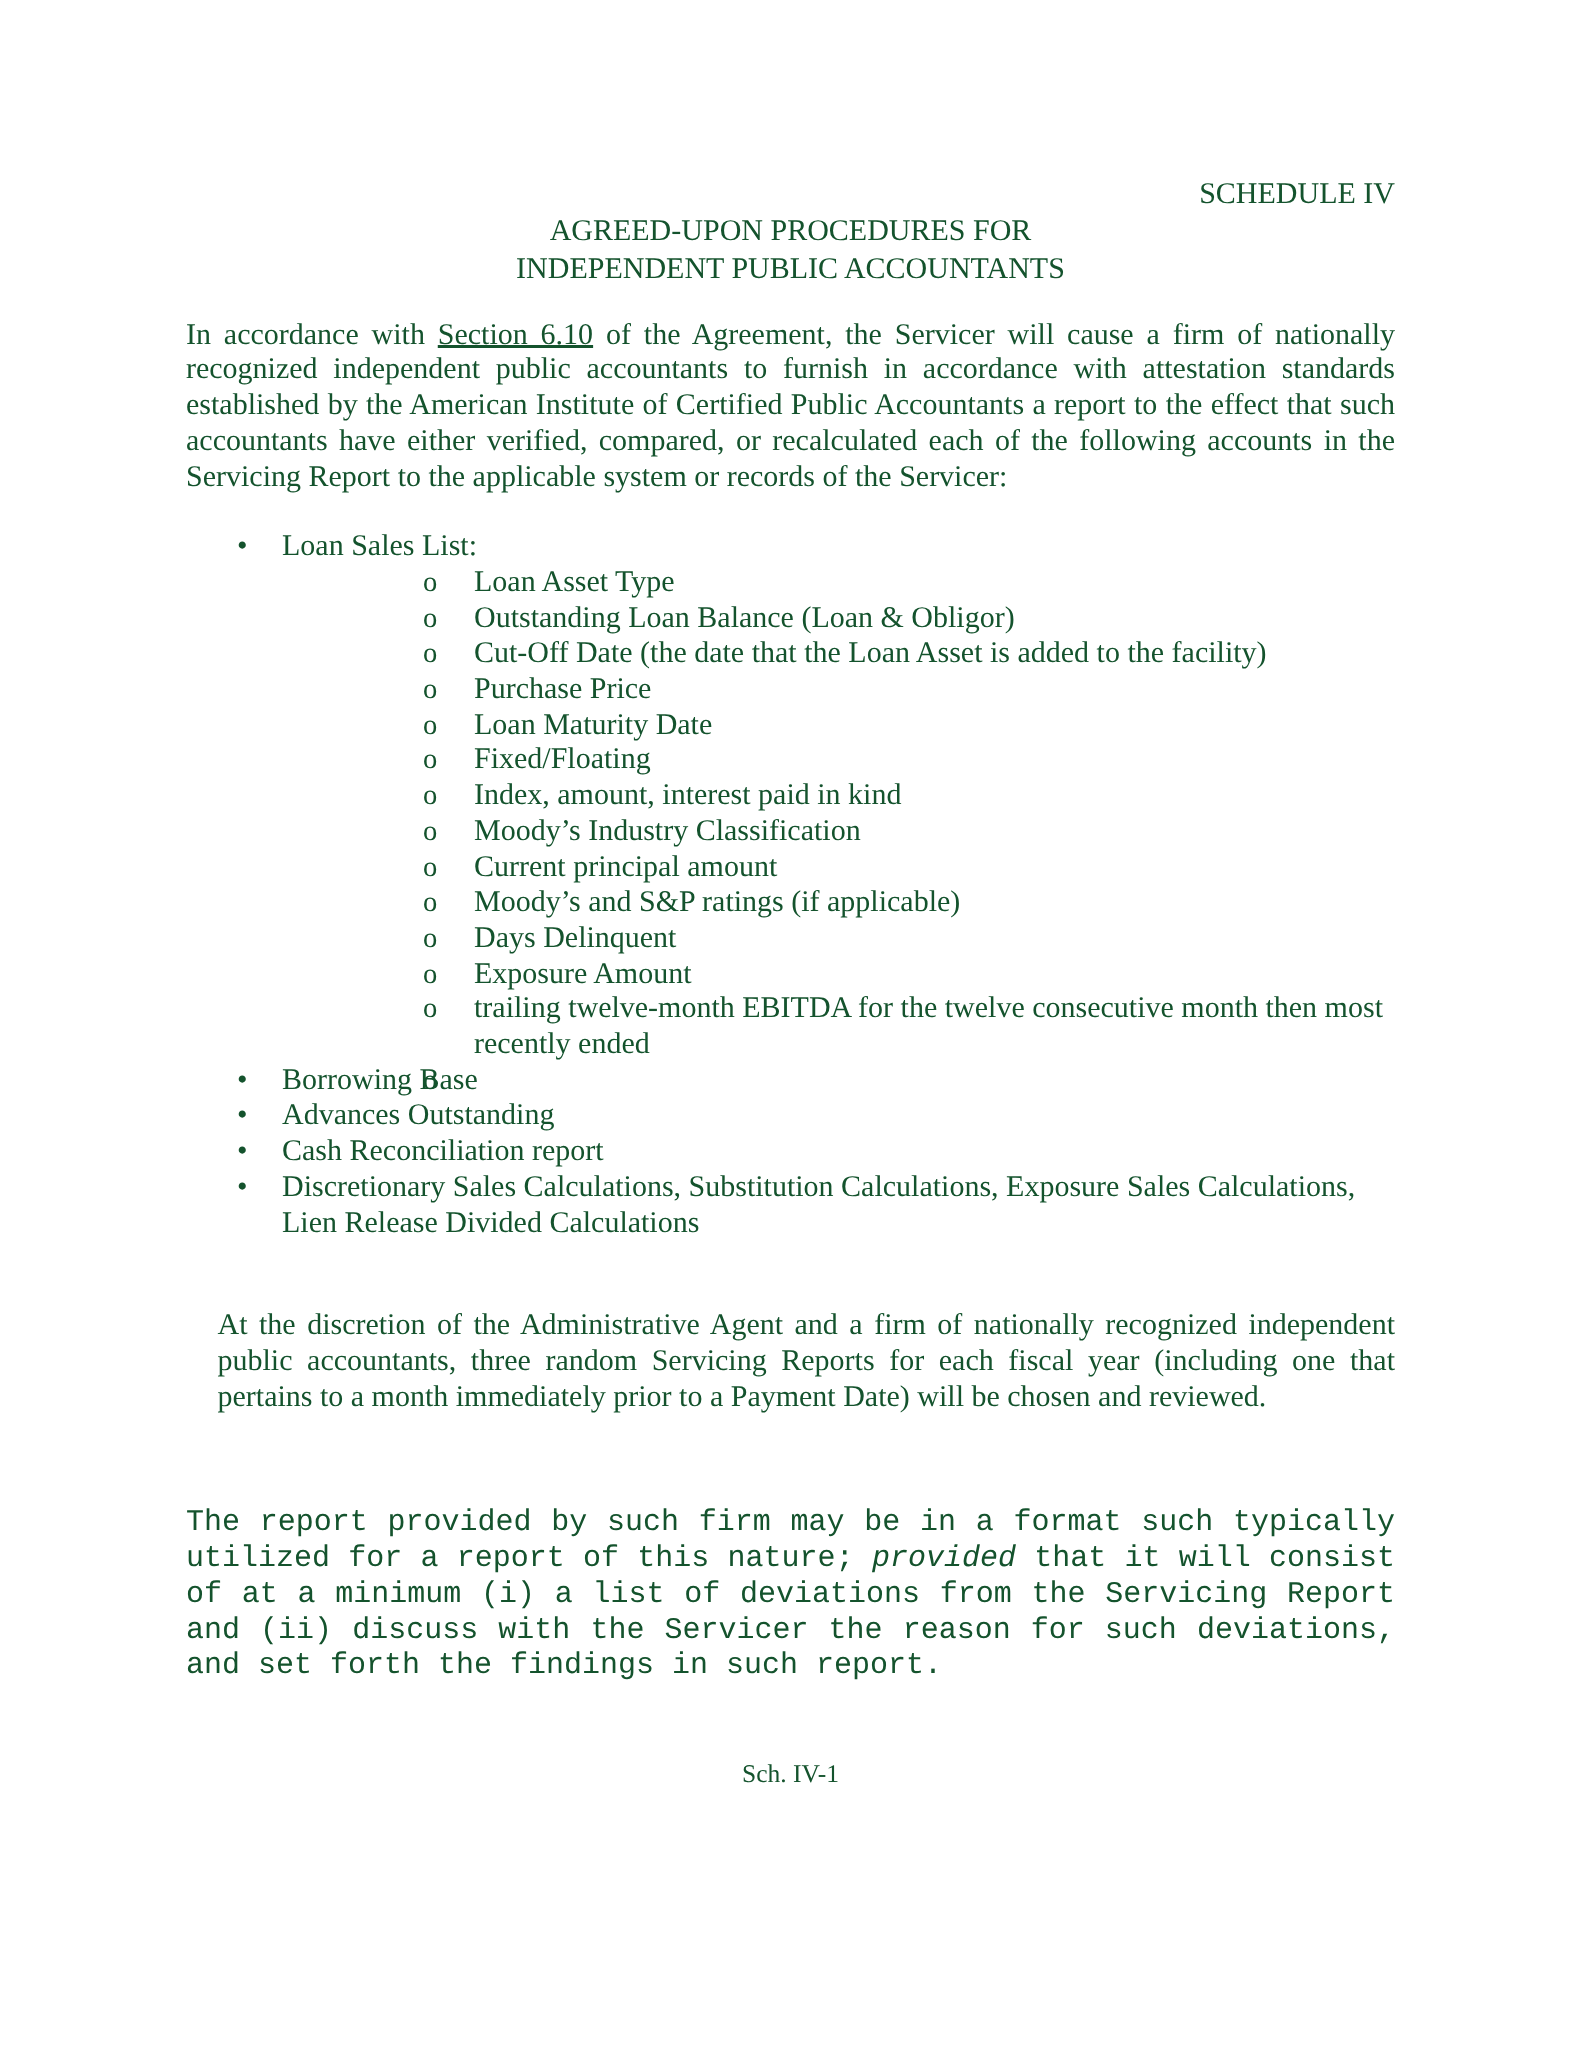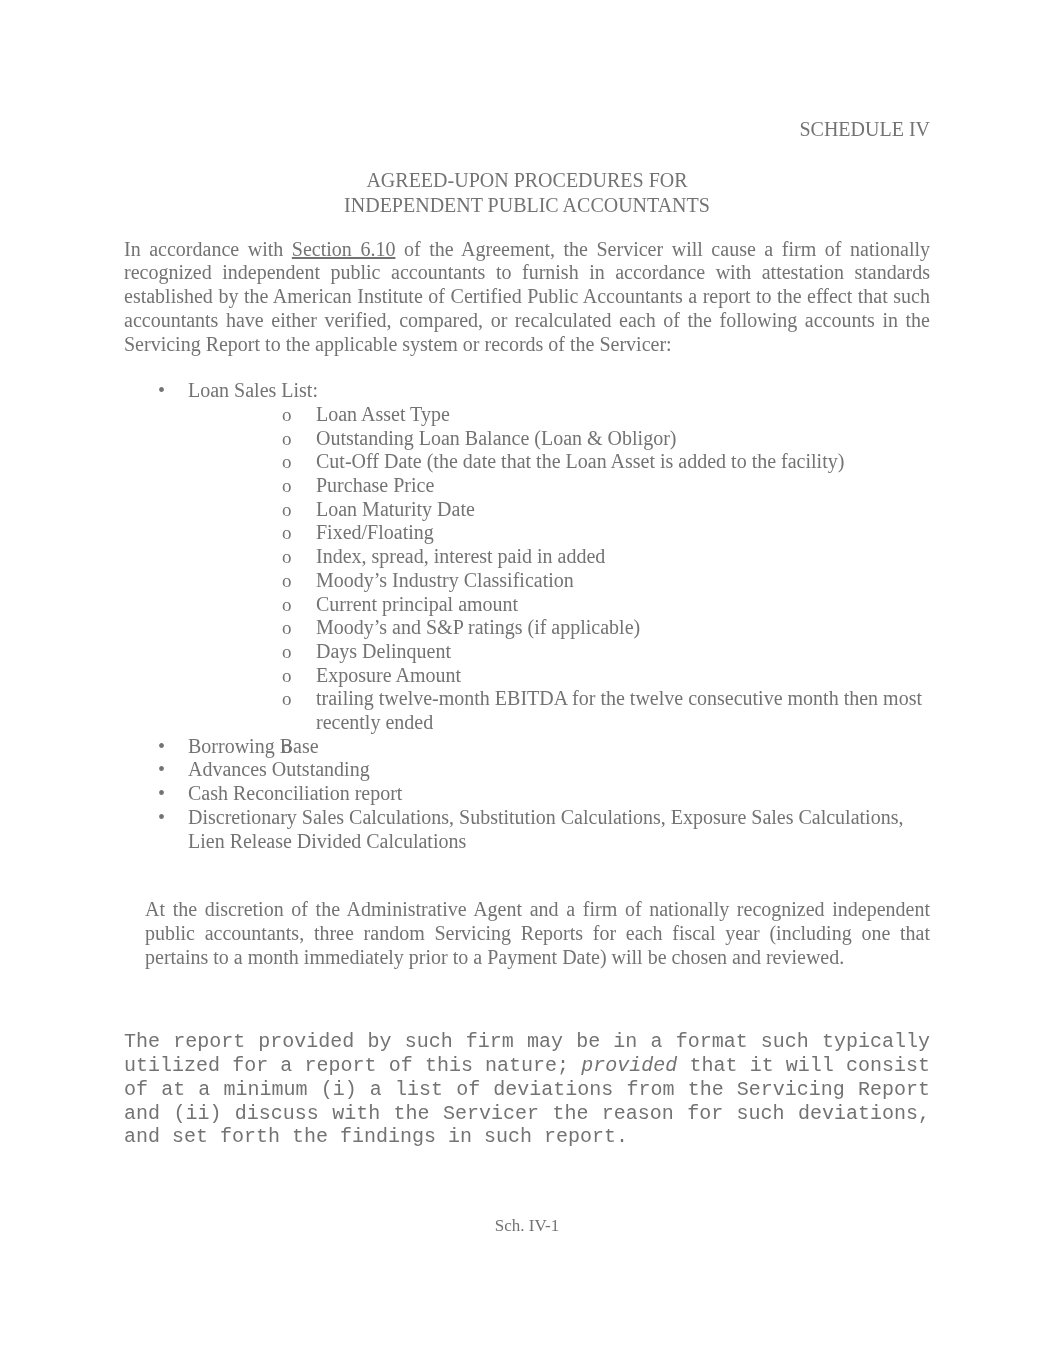--- a/index.html
+++ b/index.html
@@ -2,30 +2,29 @@
 <html><head>
 <meta charset="utf-8">
 <style>
   html, body { margin: 0; padding: 0; background: #ffffff; }
   .page {
     width: 1055px;
     height: 1365px;
     box-sizing: border-box;
     padding: 118px 125px 0 124px;
     background: #ffffff;
-    color: #737373;
+    color: #14532d;
     font-family: "Liberation Serif", "DejaVu Serif", serif;
     font-size: 20px;
     line-height: 23.7px;
     position: relative;
   }
   .schedule-line { text-align: right; }
   .doc-title {
     text-align: center;
-    margin-top: 26px;
     line-height: 25px;
   }
   .para { text-align: justify; }
   .p1 { }
   .underline { text-decoration: underline; }
   .italic { font-style: italic; }
   .bullet-list {
     list-style: none;
     margin: 23px 0 0 0;
     padding: 0;
@@ -44,21 +43,21 @@
   .li2 { position: relative; padding-left: 128px; }
   .li2 > .marker {
     position: absolute;
     left: 94px;
     top: 0;
     font-size: 19px;
   }
   .p2 { margin-top: 45px; margin-left: 21px; }
   .p3 { margin-top: 61px; font-family: Liberation Mono, monospace; }
   .footer {
-    margin-top: 65px;
+    margin-top: 48px;
     text-align: center;
     font-size: 17px;
   }
 </style>
 </head>
 <body>
 
 <div class="page">
 
   <div class="schedule-line">SCHEDULE IV</div>
@@ -94,21 +93,21 @@
         <li class="li2">
           <span class="marker">o</span>
           <span>Loan Maturity Date</span>
         </li>
         <li class="li2">
           <span class="marker">o</span>
           <span>Fixed/Floating</span>
         </li>
         <li class="li2">
           <span class="marker">o</span>
-          <span>Index, spread, interest paid in added</span>
+          <span>Index, amount, interest paid in kind</span>
         </li>
         <li class="li2">
           <span class="marker">o</span>
           <span>Moody’s Industry Classification</span>
         </li>
         <li class="li2">
           <span class="marker">o</span>
           <span>Current principal amount</span>
         </li>
         <li class="li2">

